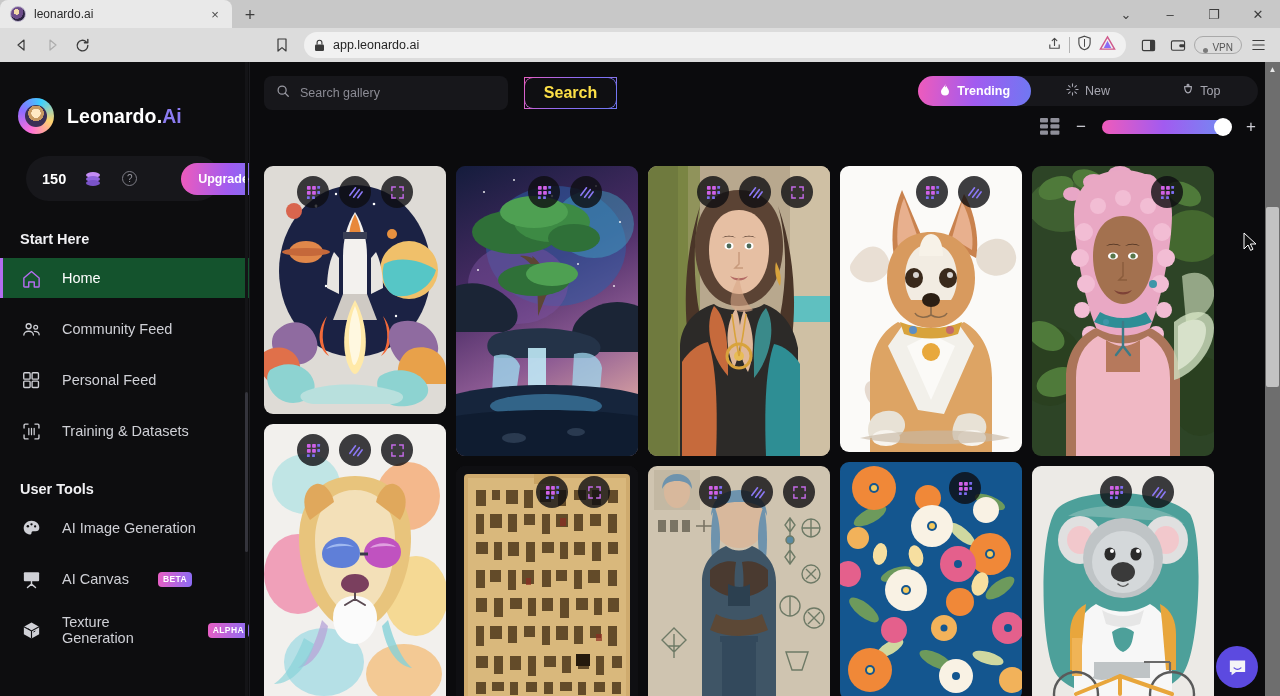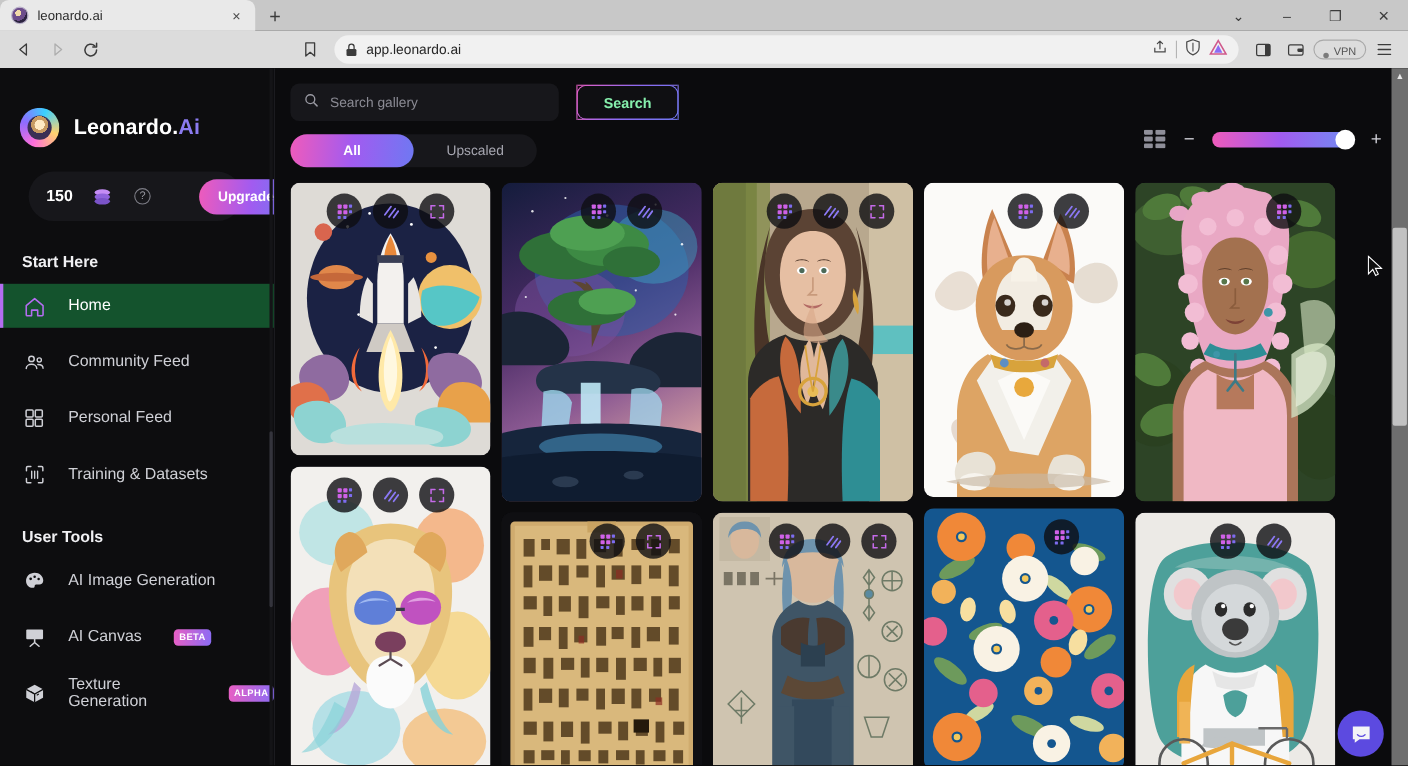--- a/index.html
+++ b/index.html
@@ -162,21 +162,21 @@
   .toolbar-row1 { display: flex; align-items: center; gap: 16px; }
   .search-box {
     width: 244px; height: 34px; background: #17171b; border-radius: 8px;
     display: flex; align-items: center; gap: 10px; padding: 0 12px;
   }
   .search-ph { font-size: 12.5px; color: #8b8b94; }
   .search-btn {
     width: 93px; height: 32px; border-radius: 8px;
     border: 1px solid; border-image: linear-gradient(120deg,#e85fc4,#6f78f2) 1;
     background: #0f0f12;
-    color: #86efac; font-size: 13px; font-weight: 700;
+    color: #fde047; font-size: 16px; font-weight: 700;
     display: flex; align-items: center; justify-content: center;
     position: relative;
   }
   .search-btn::before {
     content: ""; position: absolute; inset: -1px; border-radius: 9px; padding: 1px;
     background: linear-gradient(120deg,#e85fc4,#8b6cf5,#6f78f2);
     -webkit-mask: linear-gradient(#000 0 0) content-box, linear-gradient(#000 0 0);
     -webkit-mask-composite: xor; mask-composite: exclude;
   }
   .seg {
@@ -464,28 +464,51 @@
               <svg width="14" height="14" viewBox="0 0 16 16">
                   <circle cx="7" cy="7" r="4.6" fill="none" stroke="#9a9aa3" stroke-width="1.4"></circle>
                   <path d="M10.4 10.4 14 14" stroke="#9a9aa3" stroke-width="1.5" stroke-linecap="round"></path>
                 </svg>
             </span>
             <span class="search-ph">Search gallery</span>
           </div>
           <div class="search-btn">Search</div>
         </div>
 
-        <div class="toolbar-row2">
-          <div class="seg filter-seg">
-            <div class="seg-item active">All</div>
-            <div class="seg-item">Upscaled</div>
-          </div>
+      </div>
+
+      <div class="seg sort-seg">
+        <div class="seg-item active">
+          <span>
+            <svg width="12" height="13" viewBox="0 0 12 13">
+                <path d="M6 .6c.6 2.4-1.2 3-2.2 4.3C2.5 6.4 2 7.5 2 8.6a4 4 0 0 0 8 0c0-2.4-2-3.4-2.4-5.6-.7 1-1.3 1.2-1.6 1.6C6.3 3.3 6.6 2 6 .6z" fill="#fff"></path>
+              </svg>
+          </span>
+          <span>Trending</span>
+        </div>
+        <div class="seg-item">
+          <span>
+            <svg width="13" height="13" viewBox="0 0 14 14">
+                <g stroke="#a6a6b0" stroke-width="1.2" stroke-linecap="round">
+                  <path d="M7 1v2.4M7 10.6V13M1 7h2.4M10.6 7H13M2.8 2.8l1.7 1.7M9.5 9.5l1.7 1.7M11.2 2.8 9.5 4.5M4.5 9.5l-1.7 1.7"></path>
+                </g>
+              </svg>
+          </span>
+          <span>New</span>
+        </div>
+        <div class="seg-item">
+          <span>
+            <svg width="12" height="13" viewBox="0 0 12 13">
+                <path d="M6 1.2c-.5 0-.9.4-.9.9v.6h1.8v-.6c0-.5-.4-.9-.9-.9z" fill="none" stroke="#a6a6b0" stroke-width="1.1"></path>
+                <path d="M2.6 3.6h6.8c0 3.8-1.5 6.2-3.4 6.2S2.6 7.4 2.6 3.6z" fill="none" stroke="#a6a6b0" stroke-width="1.2" stroke-linejoin="round"></path>
+              </svg>
+          </span>
+          <span>Top</span>
         </div>
       </div>
-
 
       <div class="zoom-ctrl">
         <span class="zoom-grid-ico">
           <svg width="20" height="17" viewBox="0 0 20 17">
               <g fill="#8f8f99">
                 <rect x="0" y="0" width="8" height="4.4" rx="1"></rect>
                 <rect x="10.4" y="0" width="9" height="4.4" rx="1"></rect>
                 <rect x="0" y="6.2" width="8" height="4.4" rx="1"></rect>
                 <rect x="10.4" y="6.2" width="9" height="4.4" rx="1"></rect>
                 <rect x="0" y="12.4" width="8" height="4.4" rx="1"></rect>

